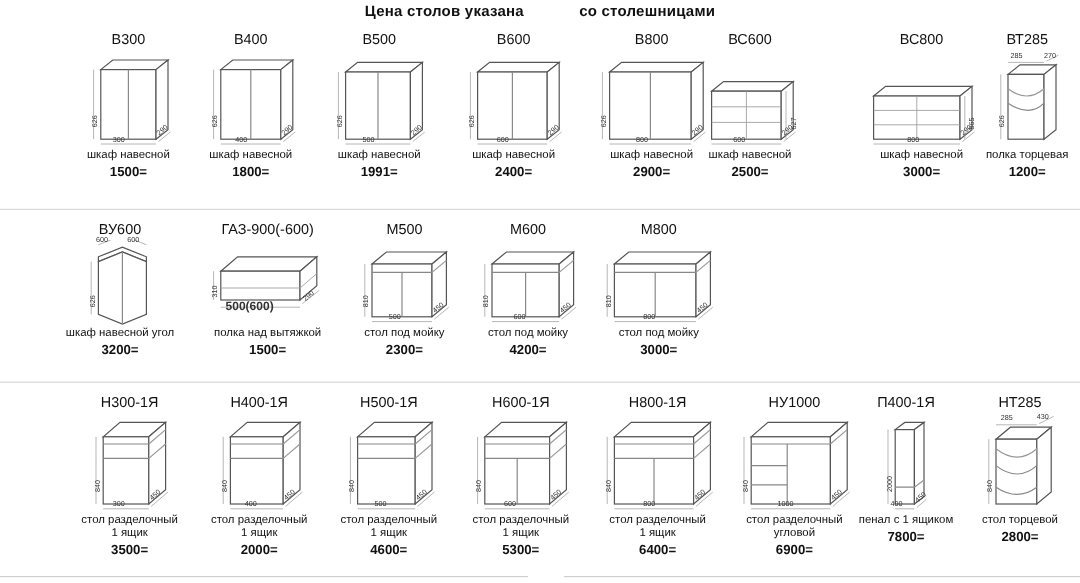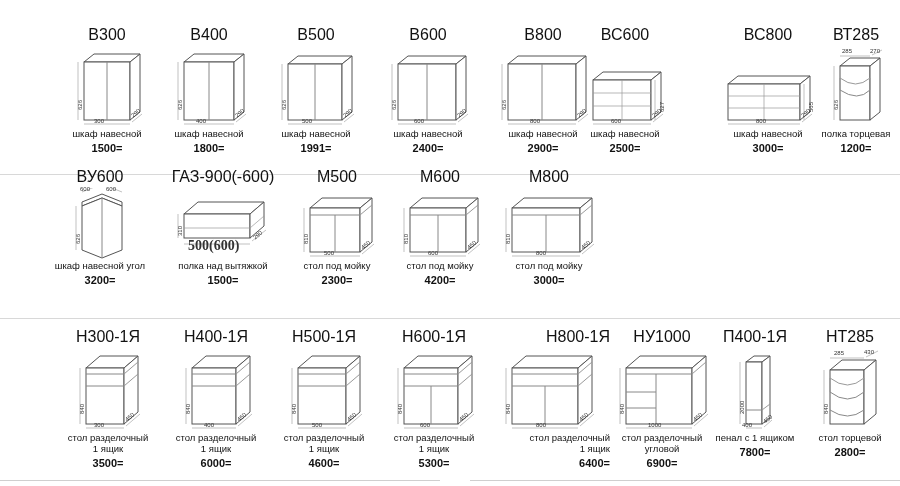--- a/index.html
+++ b/index.html
@@ -38,21 +38,21 @@
     position: absolute;
     left: 0;
     width: 900px;
   }
   .cell {
     position: absolute;
     top: 0;
     text-align: center;
   }
   .code {
-    font-size: 16px;
+    font-size: 12px;
     color: #111;
     margin-bottom: 2px;
     white-space: nowrap;
   }
   .art {
     position: relative;
     margin: 0 auto;
   }
   .desc {
     font-size: 9.5px;
@@ -89,20 +89,23 @@
     position: absolute;
     height: 1px;
     background: #cfcfcf;
   }
 </style>
 </head>
 <body>
 
 <div class="page">
 
+  <div class="header">
+    <span>Цена столов указана</span><span class="gap"></span><span>со столешницами</span>
+  </div>
 
   <div class="row" style="top:26px; height:145px;">
 
     <div class="cell" style="left:52px; width:110px;">
       <div class="code">В300</div>
       <div class="art" style="width:110px;height:82px;">
         <svg width="110" height="82" viewBox="0 0 110 82">
           <g stroke="#555" fill="#fff" stroke-width="1">
             <polygon points="32,16 78,16 88,8 42,8"></polygon>
             <rect x="32" y="16" width="46" height="58"></rect>
@@ -297,21 +300,21 @@
         <span class="dim" style="left:58px; top:2px;">270</span>
       </div>
       <div class="desc">полка торцевая</div>
       <div class="price">1200=</div>
     </div>
 
   </div>
 
   <div class="divider" style="top:174px;"></div>
 
-  <div class="row" style="top:168px; height:125px;">
+  <div class="row" style="top:184px; height:125px;">
 
     <div class="cell" style="left:40px; width:120px;">
       <div class="code">ВУ600</div>
       <div class="art" style="width:120px;height:72px;">
         <svg width="120" height="72" viewBox="0 0 120 72">
           <g stroke="#555" fill="#fff" stroke-width="1">
             <polygon points="42,14 62,6 82,14 82,18 62,10 42,18"></polygon>
             <polygon points="42,18 62,10 82,18 82,62 62,70 42,62"></polygon>
             <line x1="62" y1="10" x2="62" y2="70" stroke="#888"></line>
           </g>
@@ -342,21 +345,21 @@
             <line x1="26" y1="40" x2="92" y2="40"></line>
             <line x1="92" y1="40" x2="106" y2="28"></line>
           </g>
           <g stroke="#999" stroke-width="0.6">
             <line x1="20" y1="26" x2="20" y2="50"></line>
             <line x1="26" y1="56" x2="92" y2="56"></line>
             <line x1="94" y1="53" x2="108" y2="42"></line>
           </g>
         </svg>
         <span class="dim vert" style="left:19px; top:48px;">310</span>
-        <span class="dim" style="left:30px; top:50px; font-size:14px; font-weight:bold;font-family:Liberation Serif, serif;">500(600)</span>
+        <span class="dim" style="left:30px; top:50px; font-size:10px; font-weight:bold;">500(600)</span>
         <span class="dim" style="left:94px; top:48px; transform:rotate(-40deg); transform-origin:left top;">290</span>
       </div>
       <div class="desc">полка над вытяжкой</div>
       <div class="price">1500=</div>
     </div>
 
     <div class="cell" style="left:282px; width:110px;">
       <div class="code">М500</div>
       <div class="art" style="width:110px;height:72px;">
         <svg width="110" height="72" viewBox="0 0 110 72">
@@ -490,21 +493,21 @@
           </g>
         </svg>
         <span class="dim vert" style="left:27px; top:66px;">840</span>
         <span class="dim" style="left:46px; top:74px;">400</span>
         <span class="dim" style="left:78px; top:70px; transform:rotate(-40deg); transform-origin:left top;">450</span>
       </div>
       <div class="desc">
         <div>стол разделочный</div>
         <div>1 ящик</div>
       </div>
-      <div class="price">6000=</div>
+      <div class="price">2000=</div>
     </div>
 
     <div class="cell" style="left:266px; width:116px;">
       <div class="code">Н500-1Я</div>
       <div class="art" style="width:116px;height:84px;">
         <svg width="116" height="84" viewBox="0 0 116 84">
           <g stroke="#555" fill="#fff" stroke-width="1">
             <polygon points="32,20 80,20 94,8 46,8"></polygon>
             <rect x="32" y="20" width="48" height="56"></rect>
             <polygon points="80,20 94,8 94,64 80,76"></polygon>
@@ -554,21 +557,21 @@
         <span class="dim" style="left:46px; top:74px;">600</span>
         <span class="dim" style="left:84px; top:70px; transform:rotate(-40deg); transform-origin:left top;">450</span>
       </div>
       <div class="desc">
         <div>стол разделочный</div>
         <div>1 ящик</div>
       </div>
       <div class="price">5300=</div>
     </div>
 
-    <div class="cell" style="left:486px; width:124px;text-align:right;">
+    <div class="cell" style="left:486px; width:124px;">
       <div class="code">Н800-1Я</div>
       <div class="art" style="width:124px;height:84px;">
         <svg width="124" height="84" viewBox="0 0 124 84">
           <g stroke="#555" fill="#fff" stroke-width="1">
             <polygon points="26,20 92,20 106,8 40,8"></polygon>
             <rect x="26" y="20" width="66" height="56"></rect>
             <polygon points="92,20 106,8 106,64 92,76"></polygon>
             <line x1="26" y1="26" x2="92" y2="26" stroke="#888"></line>
             <line x1="92" y1="26" x2="106" y2="14" stroke="#999"></line>
             <line x1="26" y1="38" x2="92" y2="38" stroke="#888"></line>

